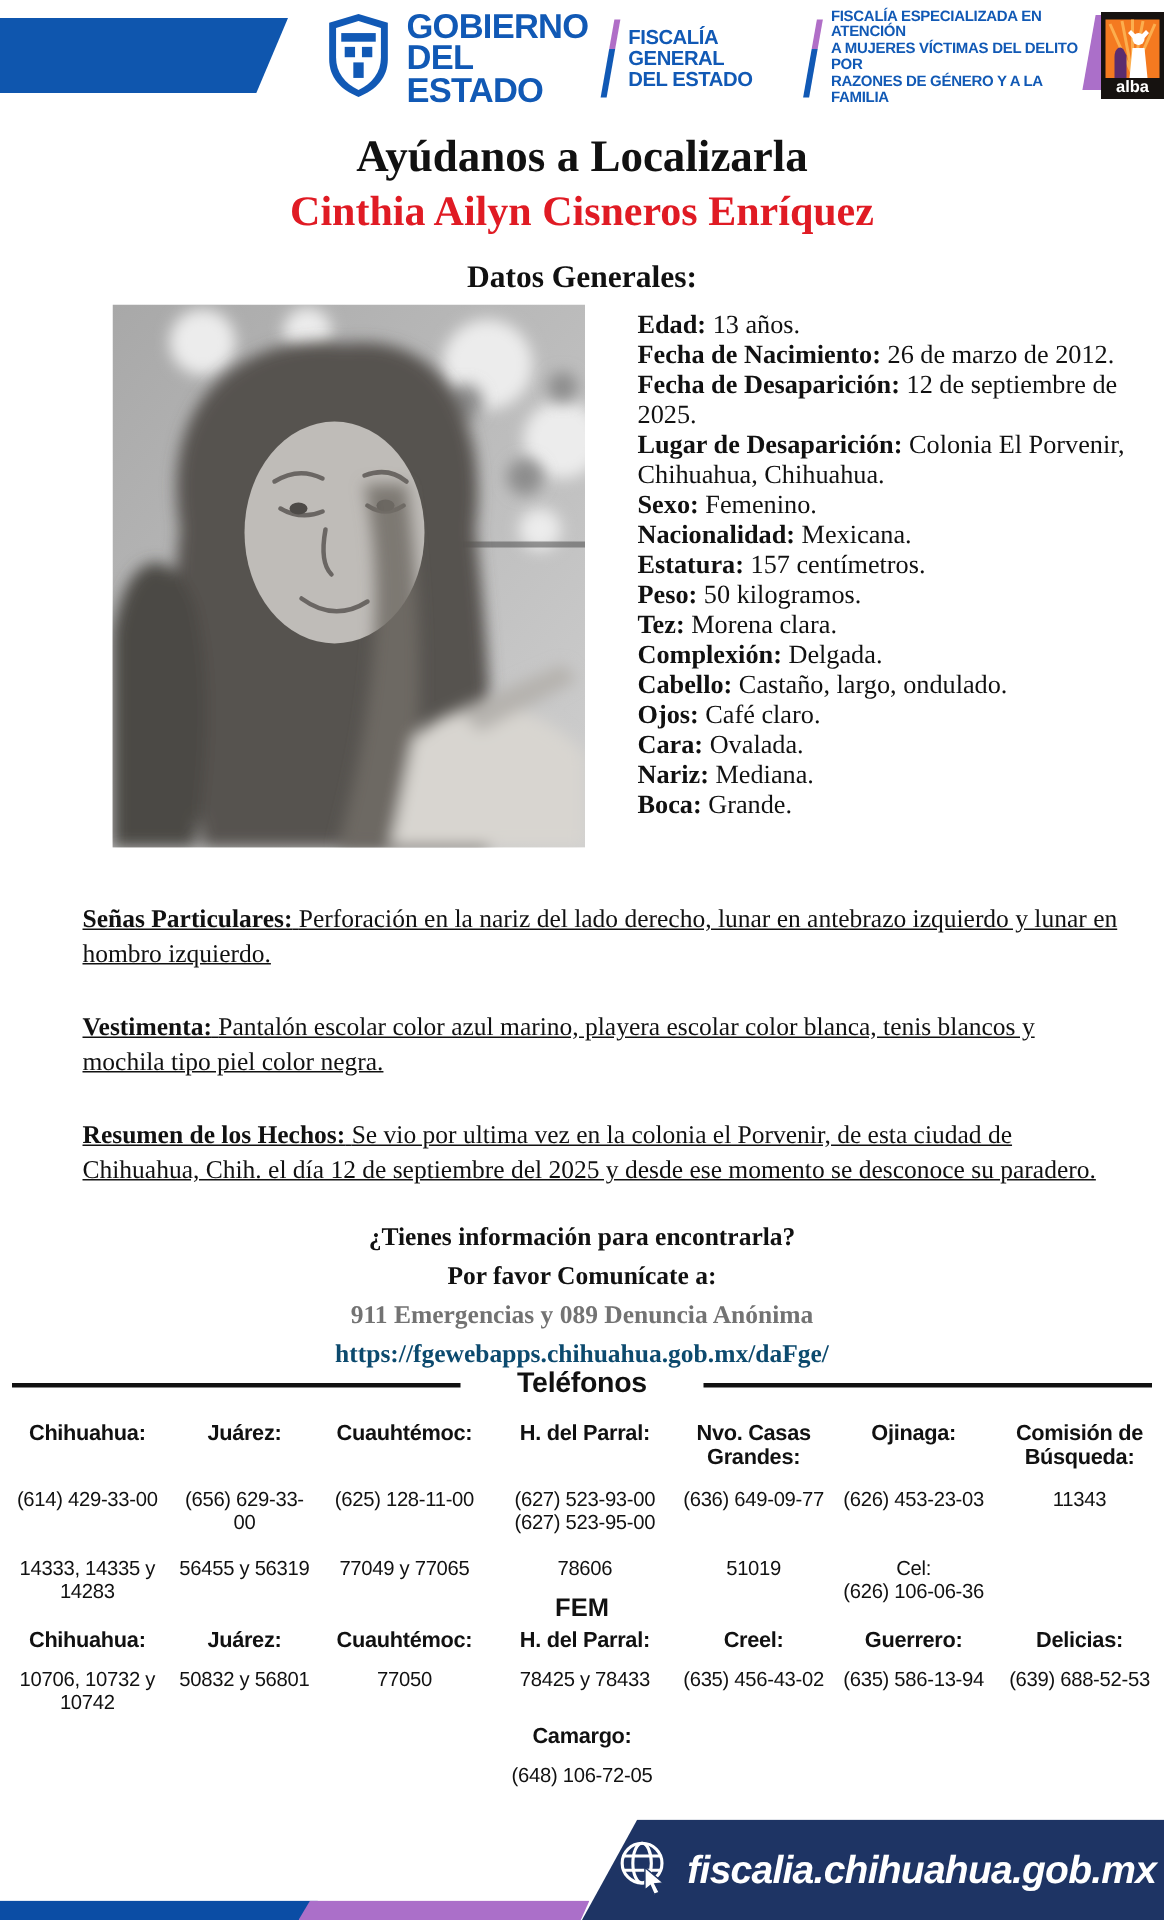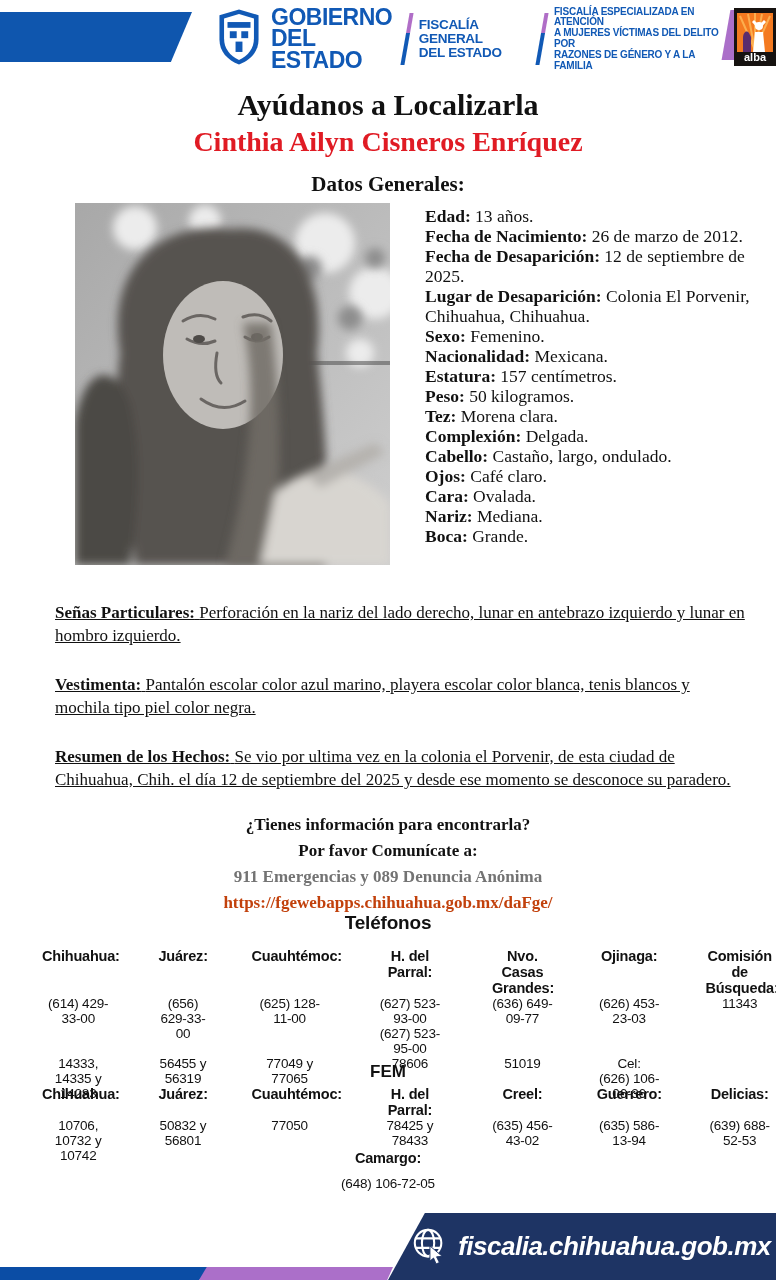--- a/index.html
+++ b/index.html
@@ -33,32 +33,32 @@
 
   
   .paras{position:absolute;top:601px;left:55px;width:690px;font-size:17px;line-height:1.38;text-decoration:underline;}
   .paras p{margin:0 0 25px 0;}
   .paras .lbl{font-weight:bold;}
 
   
   .contact{position:absolute;top:812px;width:100%;text-align:center;font-weight:bold;
            font-size:17px;line-height:26px;}
   .contact .red{color:#737373;}
-  .contact .blu{color:#c2410c;text-decoration:none;}
+  .contact .blu{color:#0c4a6e;text-decoration:none;}
 
   
   .sans{font-family:"Liberation Sans",sans-serif;}
-  .tel-head{position:absolute;top:912px;left:0;width:776px;display:flex;align-items:center;padding:0;flex-direction:column;}
+  .tel-head{position:absolute;top:912px;left:0;width:776px;display:flex;align-items:center;padding:0;}
   .tel-head .line{flex:1;height:3px;background:#111;}
   .tel-head .line.l{margin-left:8px;}
   .tel-head .line.r{margin-right:8px;}
   .tel-head .txt{padding:0 38px;font-weight:bold;font-size:19px;letter-spacing:-.2px;}
   .grid7{position:absolute;left:0;width:776px;display:grid;
          grid-template-columns:15% 12% 15.5% 15.5% 13.5% 14% 14.5%;}
-  .grid7 .cell{text-align:center;white-space:pre-line;padding:0 2px;font-size:13.5px;letter-spacing:-.2px;margin-left:40px;}
+  .grid7 .cell{text-align:center;white-space:pre-line;padding:0 2px;font-size:13.5px;letter-spacing:-.2px;}
   .grid7 .h{font-weight:bold;font-size:14.5px;}
   #telGrid{top:948px;}
   #telGrid .h{min-height:44px;}
   #telGrid .r1{min-height:46px;}
   #femGrid{top:1086px;}
   #femGrid .h{min-height:26px;}
   .fem-title{position:absolute;top:1062px;width:100%;text-align:center;font-weight:bold;font-size:17px;}
   .camargo{position:absolute;top:1150px;width:100%;text-align:center;}
   .camargo .c-lbl{font-weight:bold;font-size:14.5px;letter-spacing:-.2px;}
   .camargo .c-val{margin-top:10px;font-size:13.5px;letter-spacing:-.2px;}

